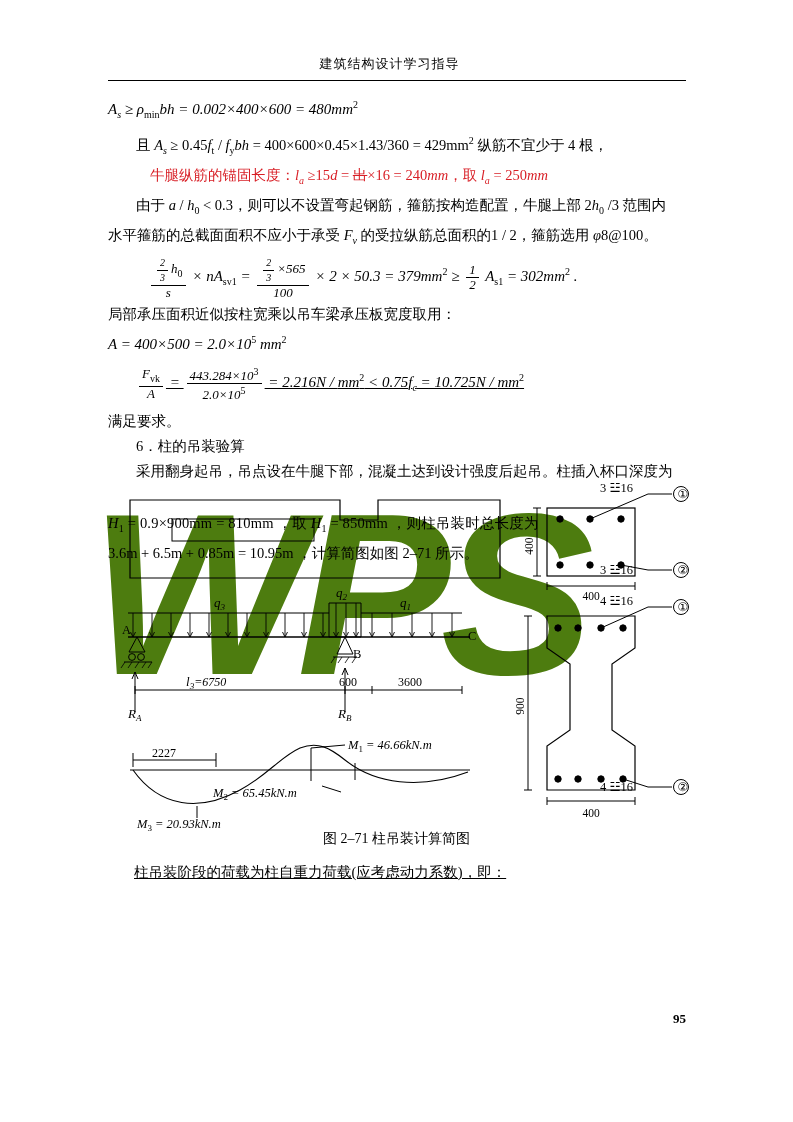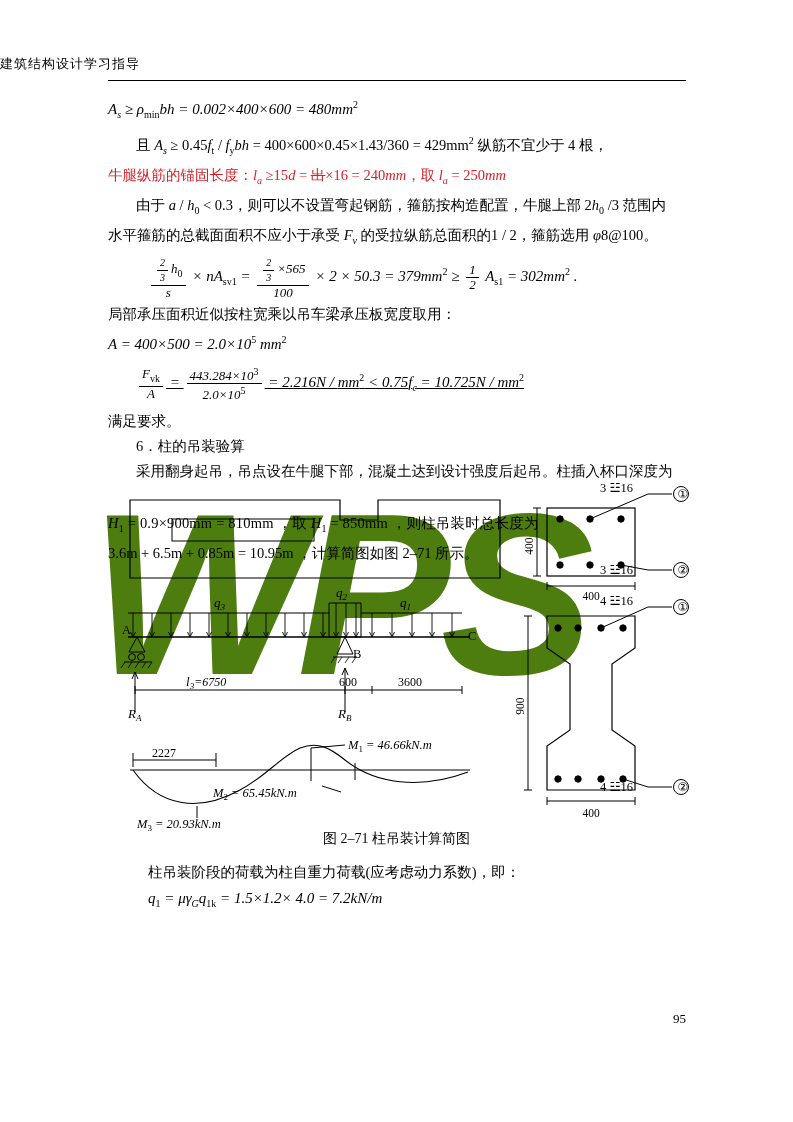--- a/index.html
+++ b/index.html
@@ -30,20 +30,21 @@
     user-select:none;
     z-index:0;
     line-height:330px;
   }
   .content{position:relative;z-index:2;}
 
   
   .header{
     position:absolute;
     left:0;top:55px;width:779px;
+    text-align:center;
     font-family:"Liberation Serif", serif;
     font-size:13px;
     letter-spacing:1px;
   }
   .header-rule{
     position:absolute;
     left:108px;top:80px;
     width:578px;height:0;
     border-top:1px solid #000;
   }
@@ -65,21 +66,21 @@
     font-style:italic;
     font-size:15px;
     line-height:26px;
     white-space:nowrap;
   }
   .cn{font-style:normal;}
   i{font-style:italic;text-align:center;}
   .up{vertical-align:super;font-size:10px;font-style:normal;}
   .dn{vertical-align:sub;font-size:10px;font-style:italic;}
   .dnn{vertical-align:sub;font-size:10px;font-style:normal;text-align:center;}
-  .red{color:#d81f26;}
+  .red{color:#d81f26;margin-left:42px;}
   .frac{
     display:inline-block;
     vertical-align:middle;
     text-align:center;
     font-size:13px;
     line-height:14px;
     margin:0 3px;
   }
   .frac .num{display:block;border-bottom:1px solid #000;padding:0 3px;}
   .frac .den{display:block;padding:0 3px;}
@@ -96,20 +97,21 @@
     font-family:"Liberation Serif", serif;
     text-align:center;
     width:793px;
     left:0;
   }
   .pagenum{
     position:absolute;
     left:0;top:1011px;width:686px;
     text-align:right;
     font-size:13px;
+    font-weight:bold;
   }
   svg{display:block;}
 </style>
 </head>
 <body>
 
 <div class="page">
 
   <div class="watermark">WPS</div>
 
@@ -402,25 +404,22 @@
       </g>
       <g font-family="Liberation Serif, serif" font-size="12.5" font-style="italic" fill="#000">
         <text x="348" y="749">M<tspan font-size="9" dy="3" font-style="normal">1</tspan><tspan font-size="12.5" dy="-3"> = 46.66kN.m</tspan></text>
         <text x="213" y="797">M<tspan font-size="9" dy="3" font-style="normal">2</tspan><tspan font-size="12.5" dy="-3"> = 65.45kN.m</tspan></text>
         <text x="137" y="828">M<tspan font-size="9" dy="3" font-style="normal">3</tspan><tspan font-size="12.5" dy="-3"> = 20.93kN.m</tspan></text>
       </g>
     </svg>
 
     <div class="cap" style="top:830px;">图 2–71 柱吊装计算简图</div>
 
-    <div style="position:absolute;left:120px;top:860px;width:578px;">
+    <div style="position:absolute;left:106px;top:860px;width:578px;text-decoration:underline;">
       <p class="line indent">
         柱吊装阶段的荷载为柱自重力荷载(应考虑动力系数)，即：
       </p>
-      <p class="mathline" style="padding-left:28px;">
-        <i>q</i><span class="dnn">1</span> = <i>μγ<span class="dn">G</span>q</i><span class="dnn">1k</span> = 1.5×1.2× 4.0 = 7.2kN/m
-      </p>
     </div>
 
     <div class="pagenum">95</div>
 
   </div>
 </div>
 
 </body></html>

